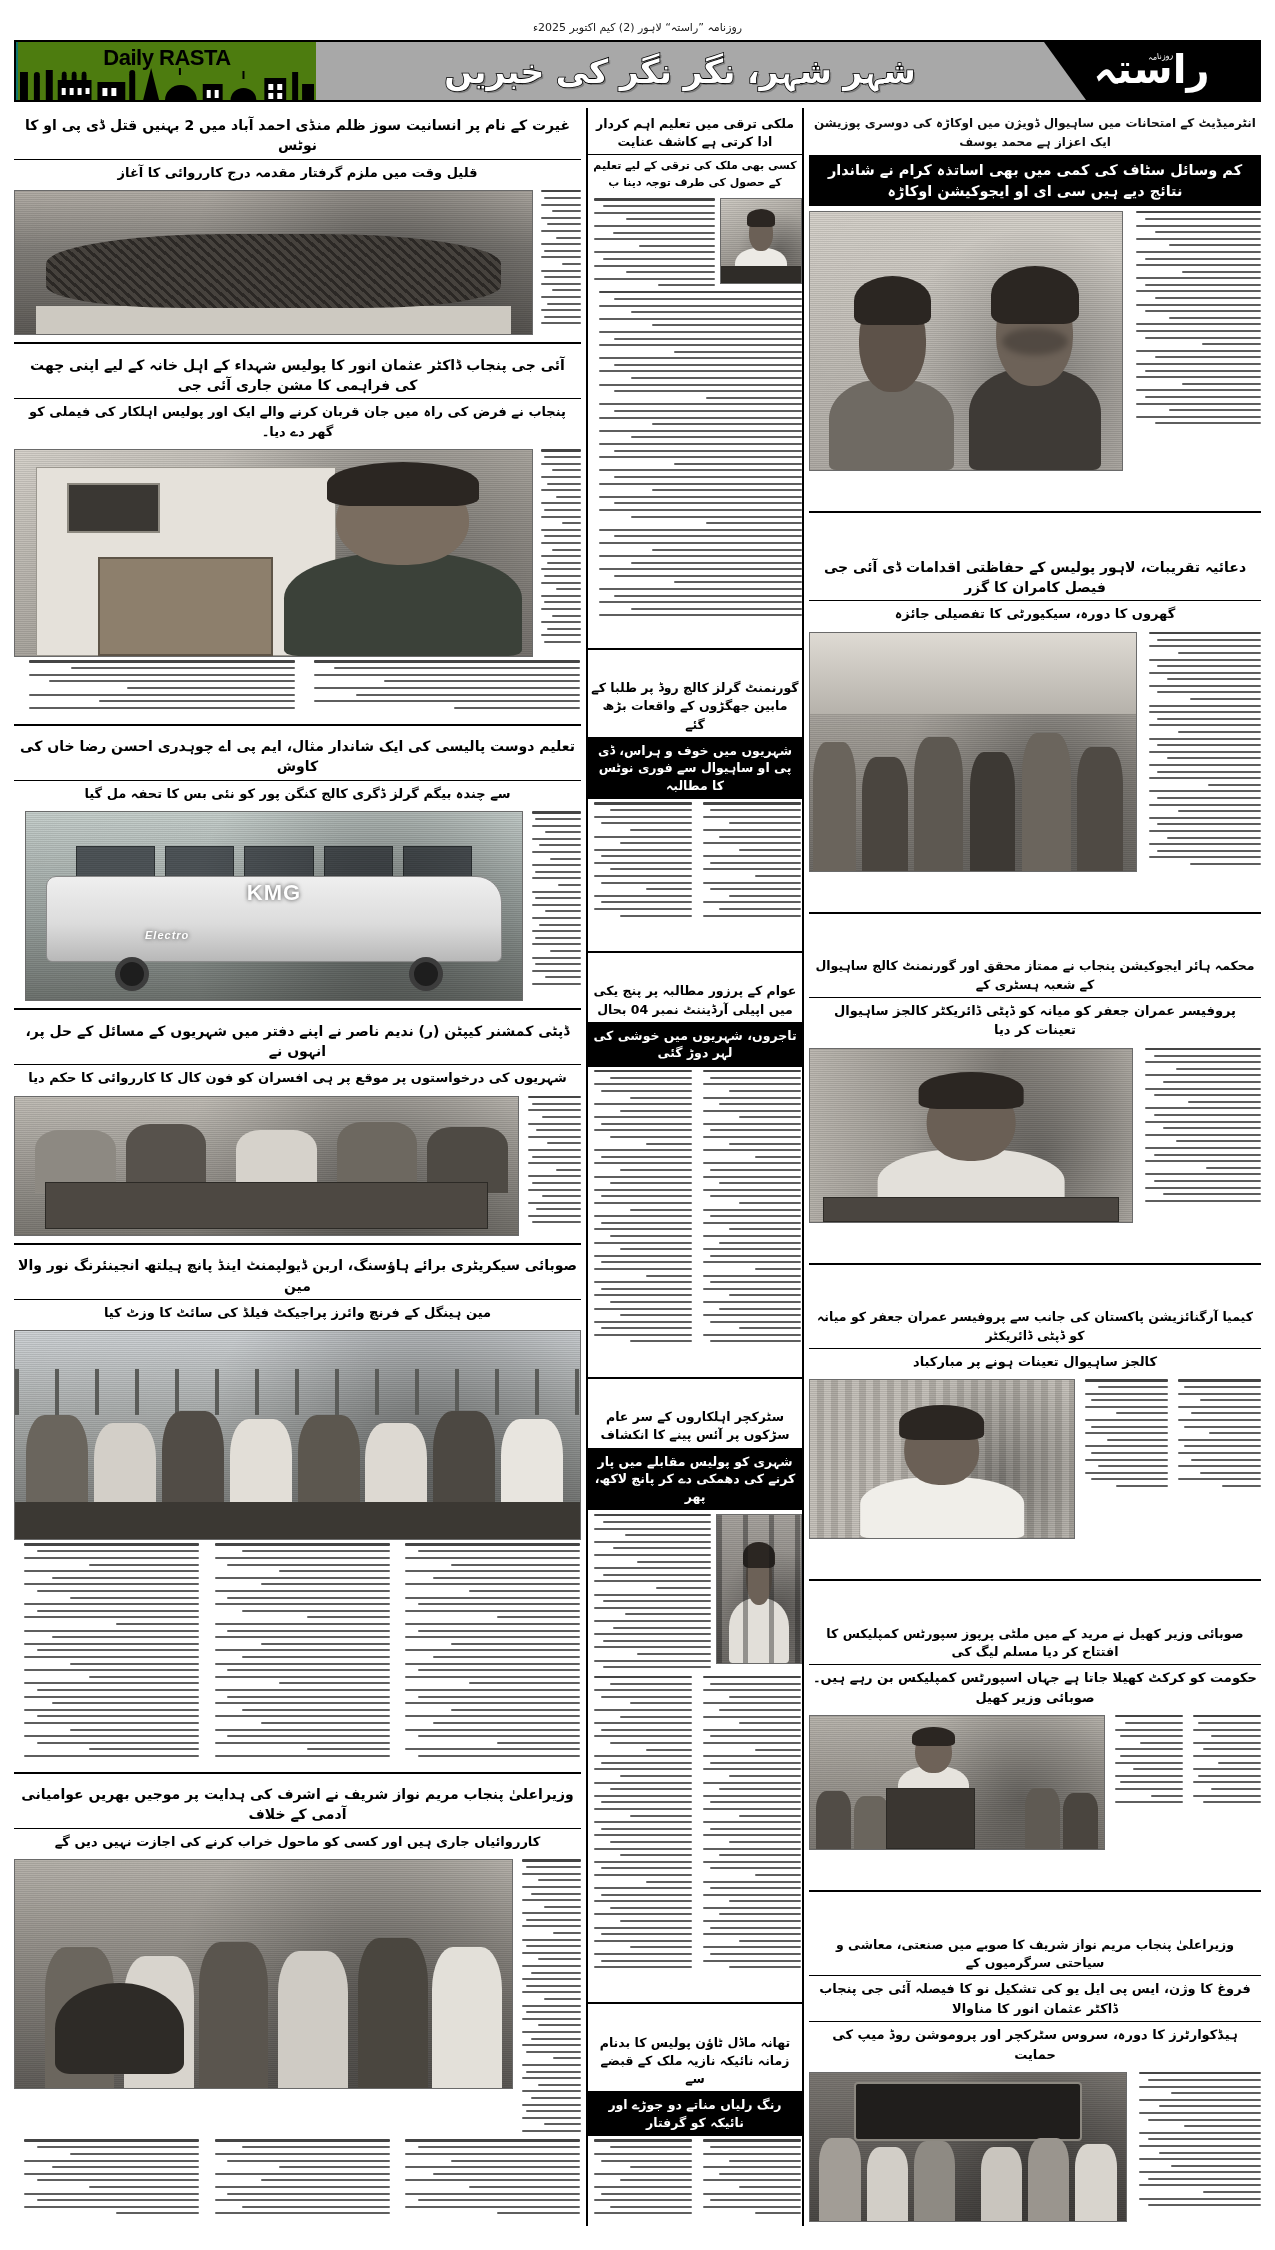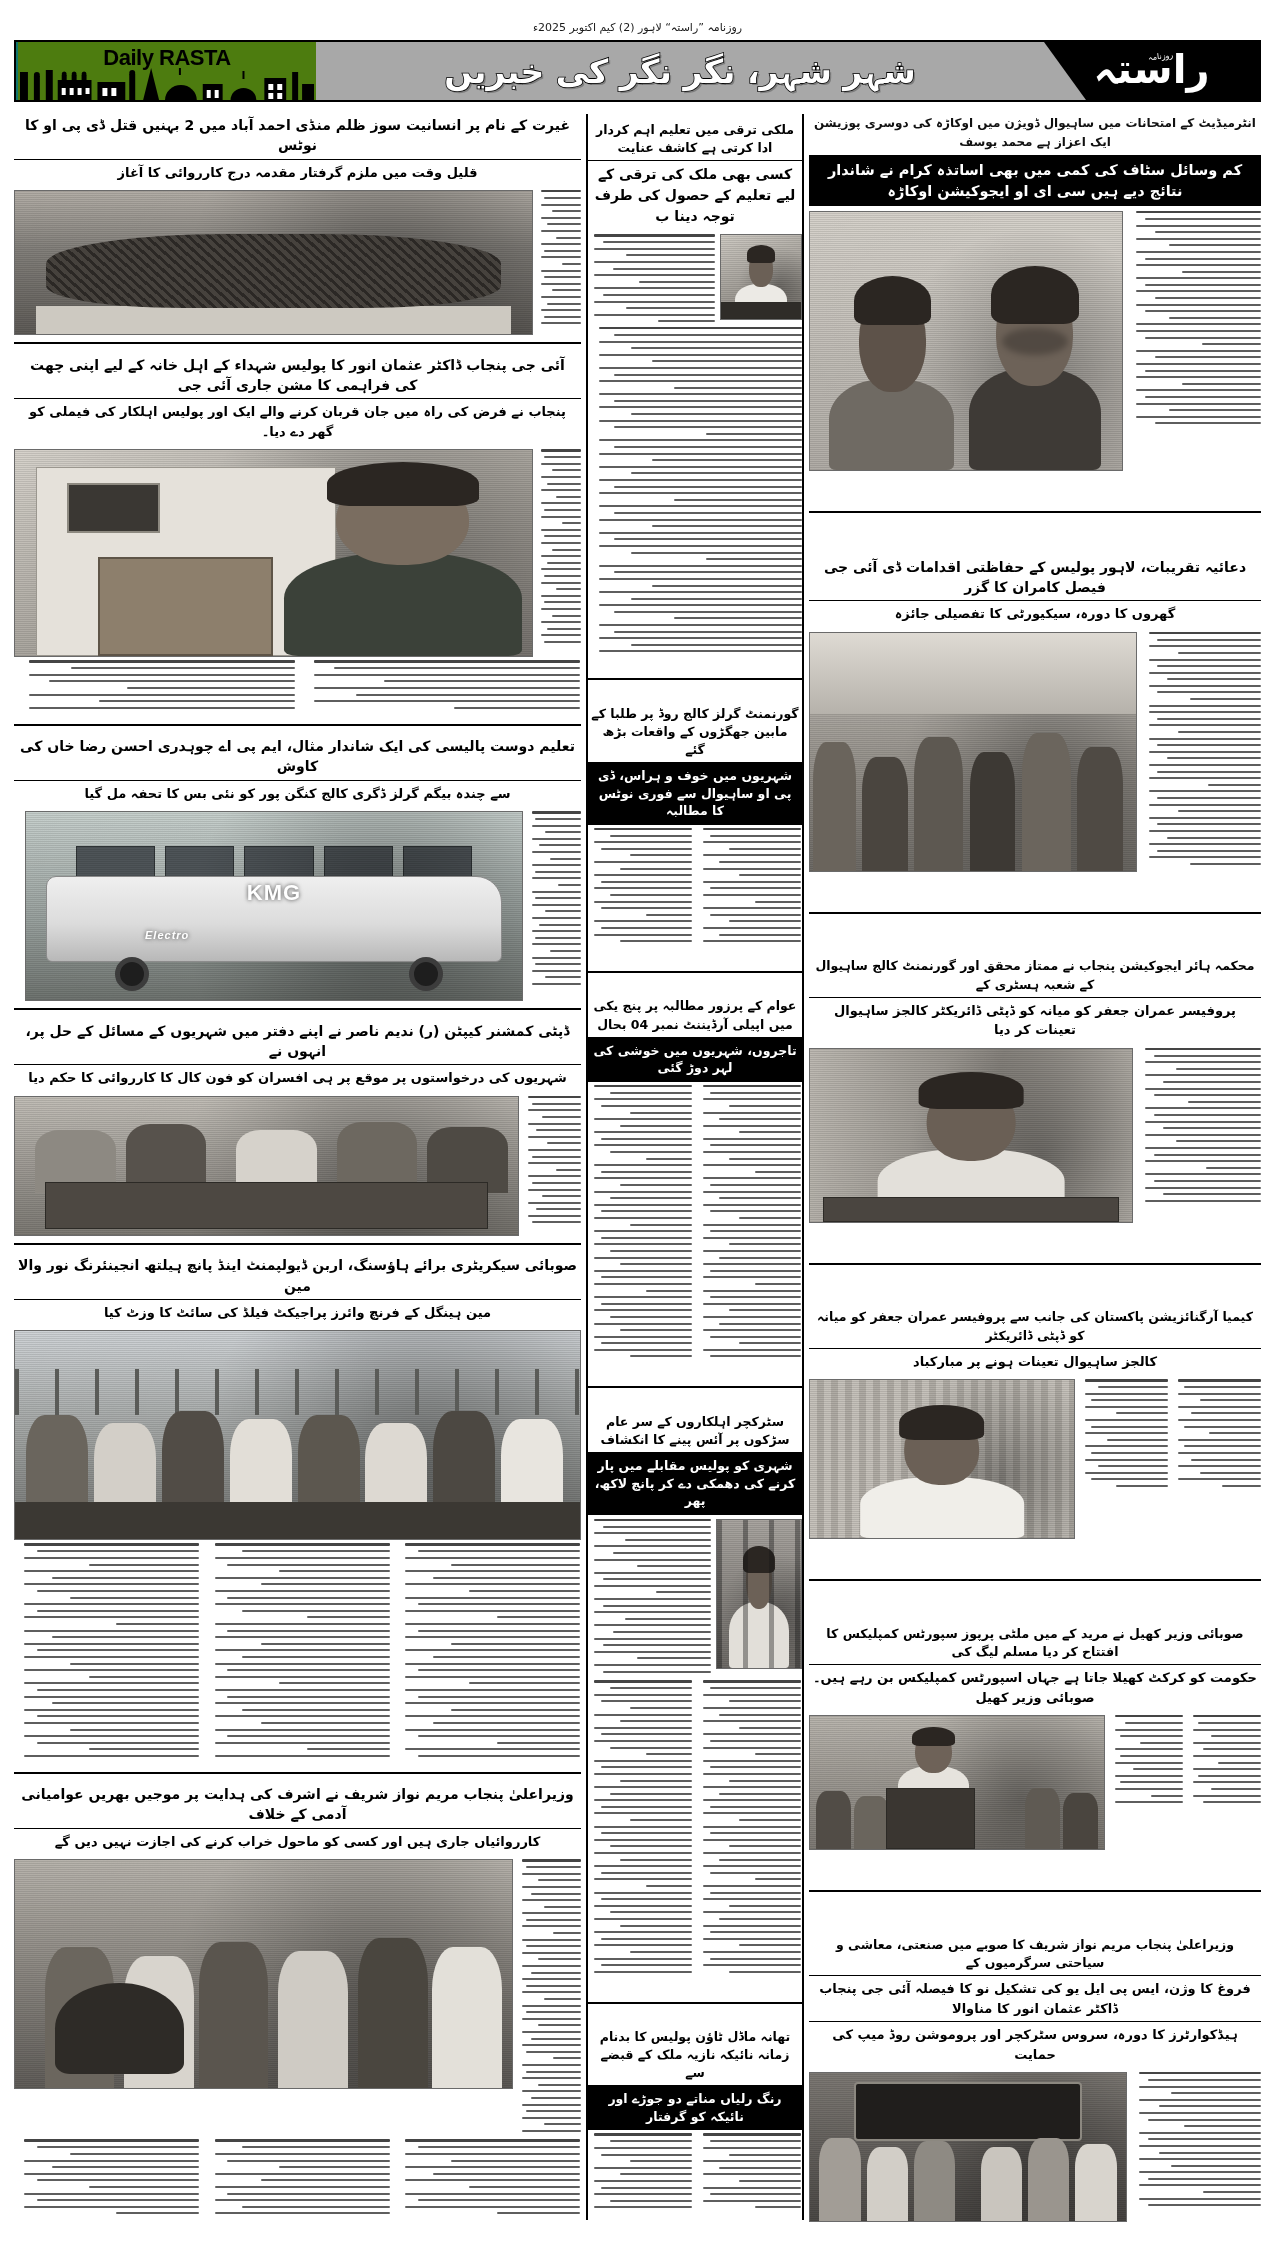--- a/index.html
+++ b/index.html
@@ -114,21 +114,21 @@
   
   .grid {
     display: flex;
     flex-direction: row;  
     margin: 6px 14px 10px 14px;
     height: 2118px;
     gap: 0;
   }
   .col { display: flex; flex-direction: column; justify-content: space-between; }
   .col-right { flex: 0 0 452px; }
-  .col-mid   { flex: 0 0 218px; border-right: 2px solid #000; border-left: 2px solid #000; margin: 6px 5px; }
+  .col-mid   { flex: 0 0 218px; border-right: 2px solid #000; border-left: 2px solid #000; margin: 0 5px; }
   .col-left  { flex: 1 1 auto; }
   .hl-main {
     font-size: 17px; font-weight: 700; line-height: 1.45;
     text-align: center; padding: 4px 3px 3px; color: #000;
     letter-spacing: .2px;
   }
   .hl-main.sm { font-size: 14px; }
   .hl-main.xs { font-size: 12.5px; }
   .hl-sub {
     font-size: 13px; font-weight: 700; line-height: 1.5;
@@ -609,21 +609,21 @@
           </div>
         </div>
       </div>
 
     </div>
 
     <div class="col col-mid">
 
       <div class="story">
         <div class="hl-main xs">ملکی ترقی میں تعلیم اہم کردار ادا کرتی ہے کاشف عنایت</div>
-        <div class="hl-sub" style="font-size:14px;">کسی بھی ملک کی ترقی کے لیے تعلیم کے حصول کی طرف توجہ دینا ب</div>
+        <div class="hl-sub" style="font-size:11px;">کسی بھی ملک کی ترقی کے لیے تعلیم کے حصول کی طرف توجہ دینا ب</div>
         <div style="display:flex;flex-direction:row;gap:5px;margin-top:4px;">
           <div class="photo" style="flex:0 0 82px;height:86px;">
             <div style="position:absolute;inset:0;background:linear-gradient(160deg,#cfcbc4,#7e7a74);"></div>
             <div class="face" style="left:18%;top:12%;width:64%;height:88%;">
               <div class="torso" style="left:0;bottom:0;width:100%;height:48%;background:#eceae5;"></div>
               <div class="head" style="left:26%;top:6%;width:48%;height:50%;background:#6b6056;"></div>
               <div class="hair" style="left:22%;top:0;width:56%;height:24%;"></div>
             </div>
             <div class="podium" style="left:0;right:0;bottom:0;height:20%;background:#2f2c28;"></div>
           </div>

